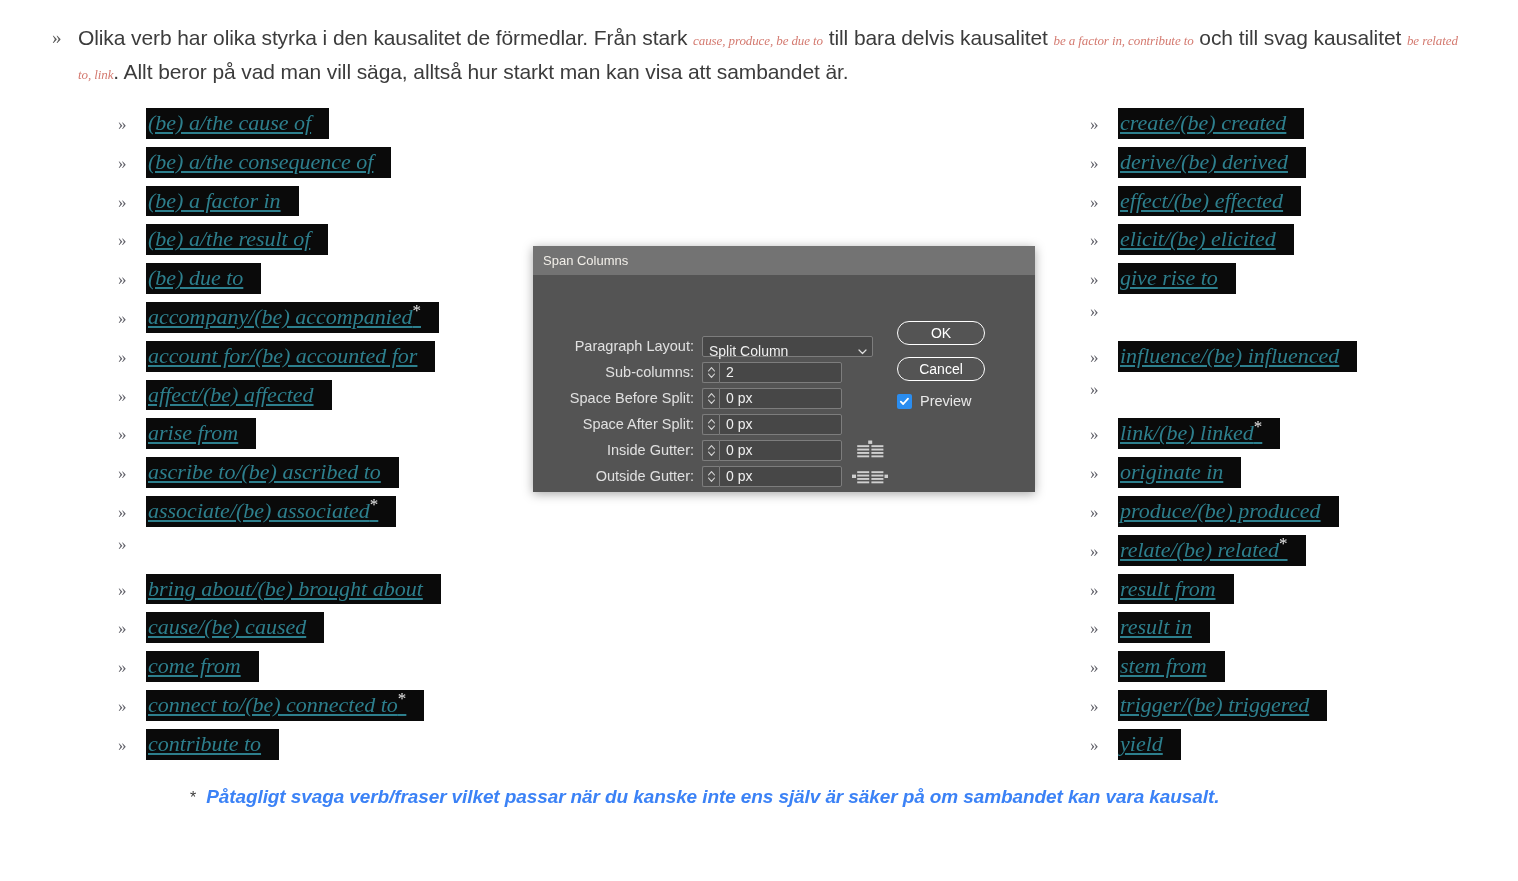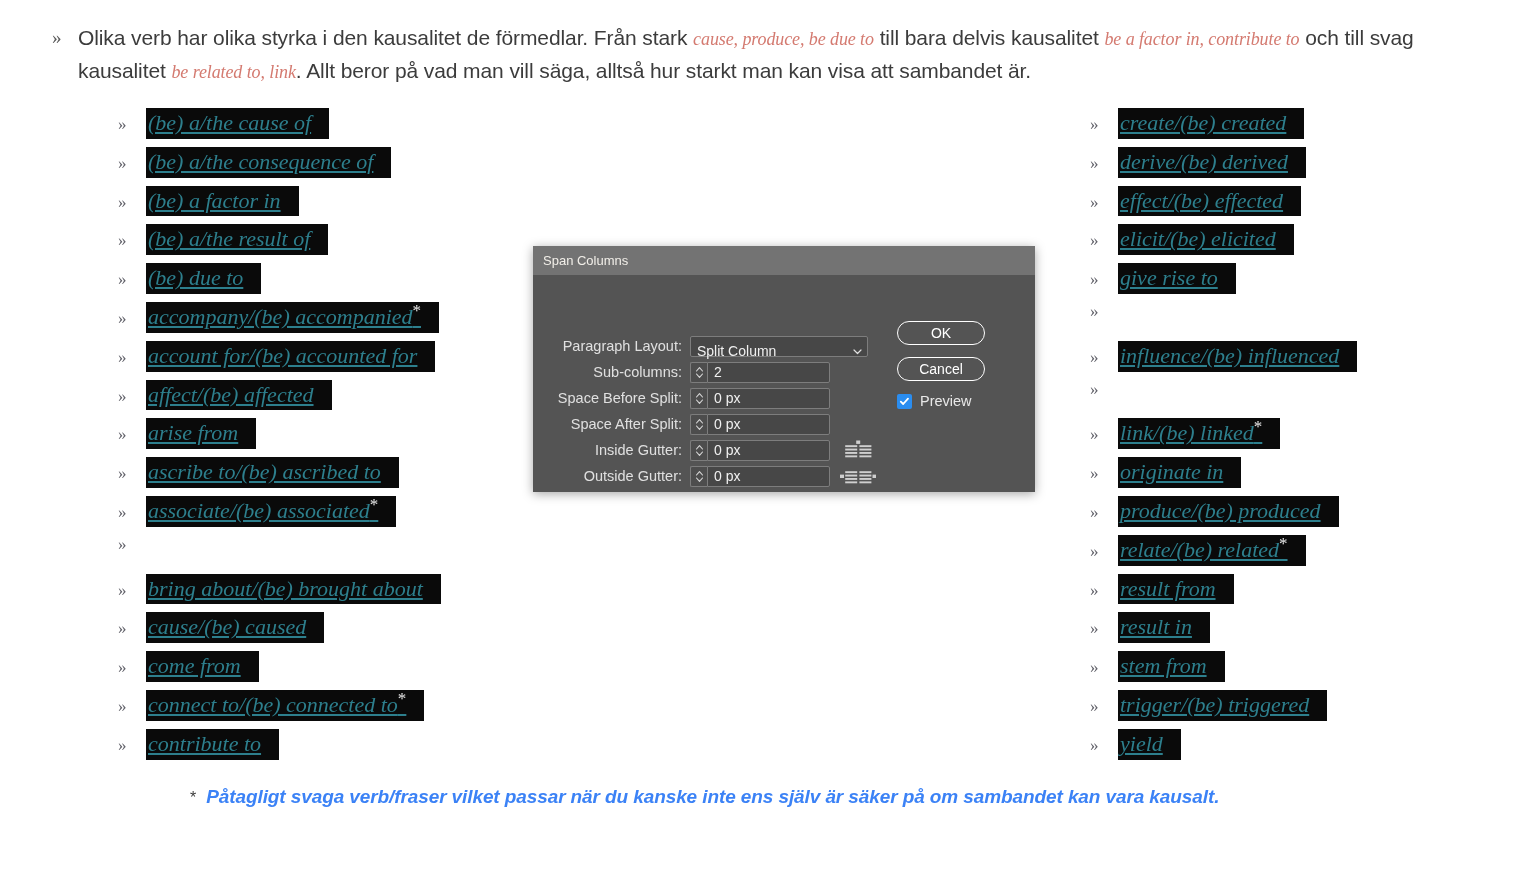--- a/index.html
+++ b/index.html
@@ -36,21 +36,21 @@
     font-family: "Liberation Sans", sans-serif;
     font-size: 21px;
     line-height: 31px;
     color: #3c3c3c;
     letter-spacing: -0.1px;
   }
   .accent {
     color: #d47a70;
     font-family: "Liberation Serif", serif;
     font-style: italic;
-    font-size: 18px;
+    font-size: 13px;
   }
 
   
   .columns {
     position: absolute;
     top: 108px;
     left: 0;
     width: 1518px;
     height: 660px;
   }
@@ -156,20 +156,21 @@
     margin-bottom: 0px;
   }
   .form-row + .form-row { margin-top: 0px; }
   .form-label {
     width: 149px;
     text-align: right;
     color: #e0e0e0;
     font-size: 14.5px;
     padding-right: 8px;
     flex: 0 0 149px;
+    padding-left: 12px;
   }
 
   .select-box {
     width: 178px;
     height: 21px;
     background: #474747;
     border: 1px solid #7d7d7d;
     border-radius: 2px;
     display: flex;
     align-items: center;

